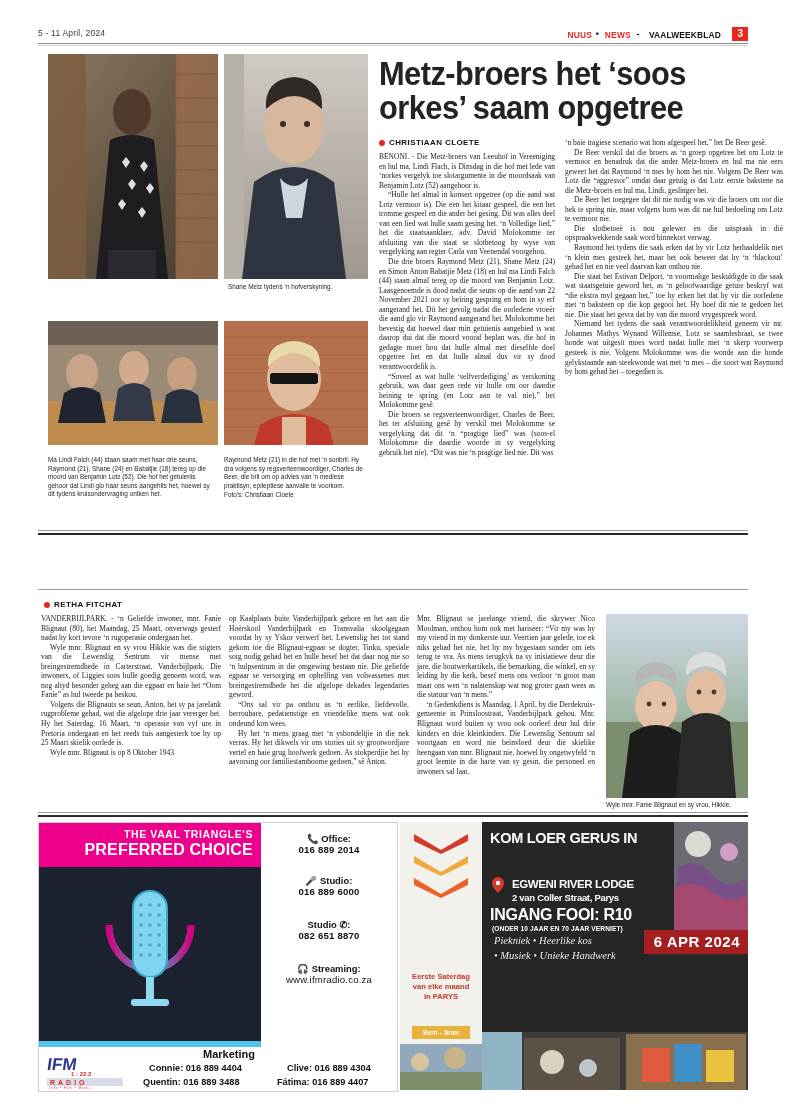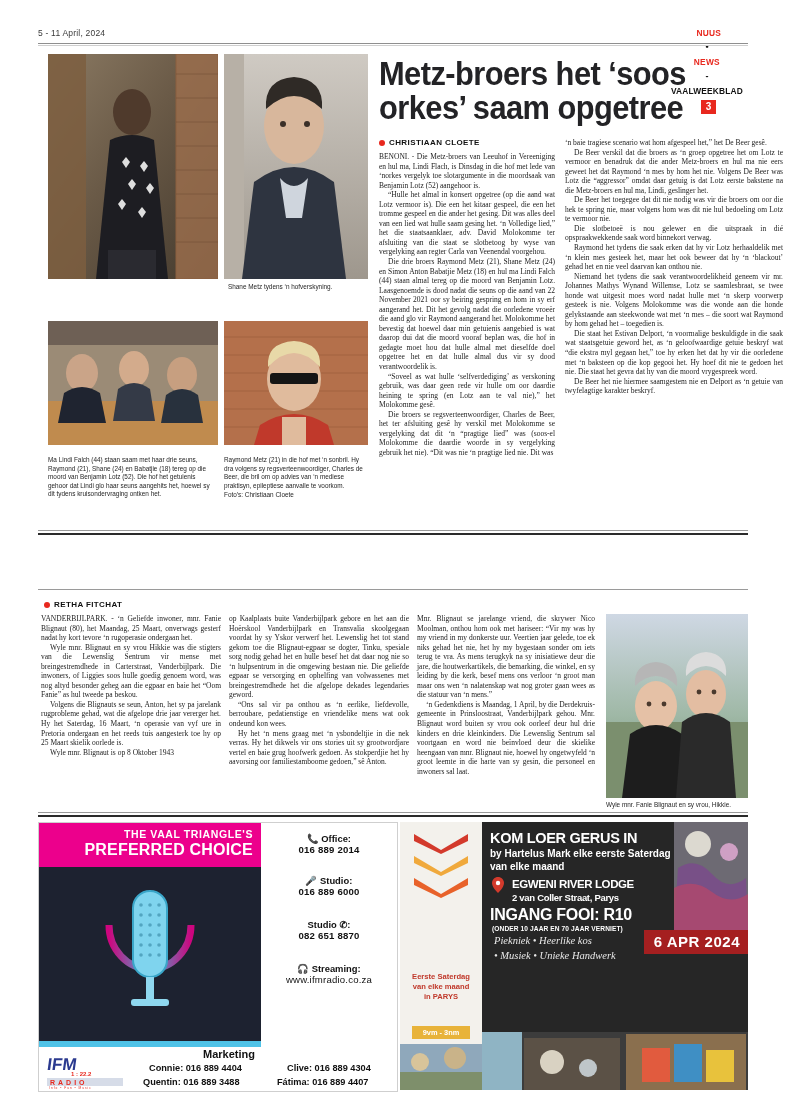--- a/index.html
+++ b/index.html
@@ -4,21 +4,21 @@
 <style>
   html,body{margin:0;padding:0;background:#ffffff;}
   body{width:786px;height:1113px;font-family:"Liberation Serif",serif;color:#1a1a1a;-webkit-font-smoothing:antialiased;}
   .page{position:relative;width:786px;height:1113px;overflow:hidden;background:#fff;}
 
   
   .masthead{position:absolute;left:38px;top:28px;width:710px;height:16px;}
   .mast-rule{position:absolute;left:0;right:0;top:15px;height:1px;background:#8f8f8f;}
   .mast-rule2{position:absolute;left:0;right:0;top:17px;height:1px;background:#cfcfcf;}
   .mast-date{position:absolute;left:0;top:0;font-family:"Liberation Sans",sans-serif;font-size:8.5px;color:#3a3a3a;letter-spacing:.2px;}
-  .mast-right{position:absolute;right:0;top:-1px;display:flex;align-items:center;gap:4px;flex-direction:column;}
+  .mast-right{position:absolute;right:0;top:-1px;display:flex;align-items:center;gap:4px;}
   .mast-nuus{font-family:"Liberation Sans",sans-serif;font-weight:bold;font-size:9.5px;color:#e8281e;letter-spacing:.3px;font-stretch:condensed;transform:scaleX(.88);transform-origin:right center;}
   .mast-news{font-family:"Liberation Sans",sans-serif;font-weight:bold;font-size:9.5px;color:#e8281e;letter-spacing:.3px;transform:scaleX(.88);}
   .mast-title{font-family:"Liberation Sans",sans-serif;font-weight:bold;font-size:9.5px;color:#111;letter-spacing:.2px;transform:scaleX(.88);}
   .mast-dot{font-family:"Liberation Sans",sans-serif;font-weight:bold;font-size:9px;color:#111;}
   .mast-pg{background:#e8281e;color:#fff;font-family:"Liberation Sans",sans-serif;font-weight:bold;font-size:10px;padding:1px 5px 2px 5px;line-height:11px;margin-left:3px;}
 
   
   .photo{position:absolute;background:#d8d8d8;overflow:hidden;}
   .cap{position:absolute;font-family:"Liberation Sans",sans-serif;font-size:6.4px;line-height:8.6px;color:#1f1f1f;}
 
@@ -211,23 +211,22 @@
       <p>Die drie broers Raymond Metz (21), Shane Metz (24) en Simon Anton Babatjie Metz (18) en hul ma Lindi Falch (44) staan almal tereg op die moord van Benjamin Lotz. Laasgenoemde is dood nadat die seuns op die aand van 22 November 2021 oor sy beiring gespring en hom in sy erf aangerand het. Dit het gevolg nadat die oorledene vroeër die aand glo vir Raymond aangerand het. Molokomme het bevestig dat hoewel daar min getuienis aangebied is wat daarop dui dat die moord vooraf beplan was, die hof in gedagte moet hou dat hulle almal met dieselfde doel opgetree het en dat hulle almal dus vir sy dood verantwoordelik is.</p>
       <p>“Soveel as wat hulle ‘selfverdediging’ as verskoning gebruik, was daar geen rede vir hulle om oor daardie heining te spring (en Lotz aan te val nie),” het Molokomme gesê.</p>
       <p>Die broers se regsverteenwoordiger, Charles de Beer, het ter afsluiting gesê hy verskil met Molokomme se vergelyking dat dit ‘n “pragtige lied” was (soos-el Molokomme die daardie woorde in sy vergelyking gebruik het nie). “Dit was nie ‘n pragtige lied nie. Dit was</p>
     </div>
   <div class="col" id="s1c2" style="left:565px;top:138px;width:218px;">
       <p class="first">‘n baie tragiese scenario wat hom afgespeel het,” het De Beer gesê.</p>
       <p>De Beer verskil dat die broers as ‘n groep opgetree het om Lotz te vermoor en benadruk dat die ander Metz-broers en hul ma nie eers geweet het dat Raymond ‘n mes by hom het nie. Volgens De Beer was Lotz die “aggressor” omdat daar getuig is dat Lotz eerste bakstene na die Metz-broers en hul ma, Lindi, geslinger het.</p>
       <p>De Beer het toegegee dat dit nie nodig was vir die broers om oor die hek te spring nie, maar volgens hom was dit nie hul bedoeling om Lotz te vermoor nie.</p>
       <p>Die slotbetoeë is nou gelewer en die uitspraak in dié opspraakwekkende saak word binnekort verwag.</p>
       <p>Raymond het tydens die saak erken dat hy vir Lotz herhaaldelik met ‘n klein mes gesteek het, maar het ook beweer dat hy ‘n ‘blackout’ gehad het en nie veel daarvan kan onthou nie.</p>
+      <p>Die staat het Estivan Delport, ‘n voormalige beskuldigde in die saak wat staatsgetuie geword het, as ‘n geloofwaardige getuie beskryf wat “die ekstra myl gegaan het,” toe hy erken het dat hy vir die oorledene met ‘n baksteen op die kop gegooi het. Hy hoef dit nie te gedoen het nie. Die staat het gevra dat hy van die moord vrygespreek word.</p>
       <p>Niemand het tydens die saak verantwoordelikheid geneem vir mr. Johannes Mathys Wynand Willemse, Lotz se saamlesbraat, se twee honde wat uitgesit moes word nadat hulle met ‘n skerp voorwerp gesteek is nie. Volgens Molokomme was die wonde aan die honde gelykstaande aan steekwonde wat met ‘n mes – die soort wat Raymond by hom gehad het – toegedien is.</p>
-      <p>Die staat het Estivan Delport, ‘n voormalige beskuldigde in die saak wat staatsgetuie geword het, as ‘n geloofwaardige getuie beskryf wat “die ekstra myl gegaan het,” toe hy erken het dat hy vir die oorledene met ‘n baksteen op die kop gegooi het. Hy hoef dit nie te gedoen het nie. Die staat het gevra dat hy van die moord vrygespreek word.</p>
-      <p>De Beer het nie hiermee saamgestem nie en Delport as ‘n getuie van twyfelagtige karakter beskryf.</p>
     </div>
 
   <div class="hr-thin" style="left:38px;top:530px;width:710px;"></div>
   <div class="hr-thick" style="left:38px;top:533px;width:710px;"></div>
 
 
   <div class="hr-thin" style="left:38px;top:589px;width:710px;"></div>
 
   <div style="position:absolute;left:44px;top:600px;" class="byline">
     <span class="bdot"></span>
@@ -381,21 +380,20 @@
       <svg style="position:absolute;left:0;top:222px;width:82px;height:46px;" viewBox="0 0 82 46">
         <rect width="82" height="46" fill="#8fa8bb"></rect>
         <rect y="28" width="82" height="18" fill="#7e8f6b"></rect>
         <circle cx="20" cy="18" r="9" fill="#d8c49a"></circle>
           <circle cx="55" cy="14" r="11" fill="#c9b389"></circle>
       </svg>
     </div>
 
     <div class="hm-body">
       <div class="hm-h1">KOM LOER GERUS IN</div>
-      <div class="hm-h2">by Hartelus Mark elke eerste Saterdag van elke maand</div>
 
       <svg class="hm-pin" viewBox="0 0 12 16">
         <path d="M6 0 C2.7 0 0 2.7 0 6 c0 4.5 6 10 6 10 s6 -5.5 6 -10 C12 2.7 9.3 0 6 0 z" fill="#d33a2c"></path>
         <circle cx="6" cy="6" r="2.2" fill="#fff"></circle>
       </svg>
       <div class="hm-venue">EGWENI RIVER LODGE</div>
       <div class="hm-addr">2 van Coller Straat, Parys</div>
       <div class="hm-fooi">INGANG FOOI: R10</div>
       <div class="hm-sub">(ONDER 10 JAAR EN 70 JAAR VERNIET)</div>
 

